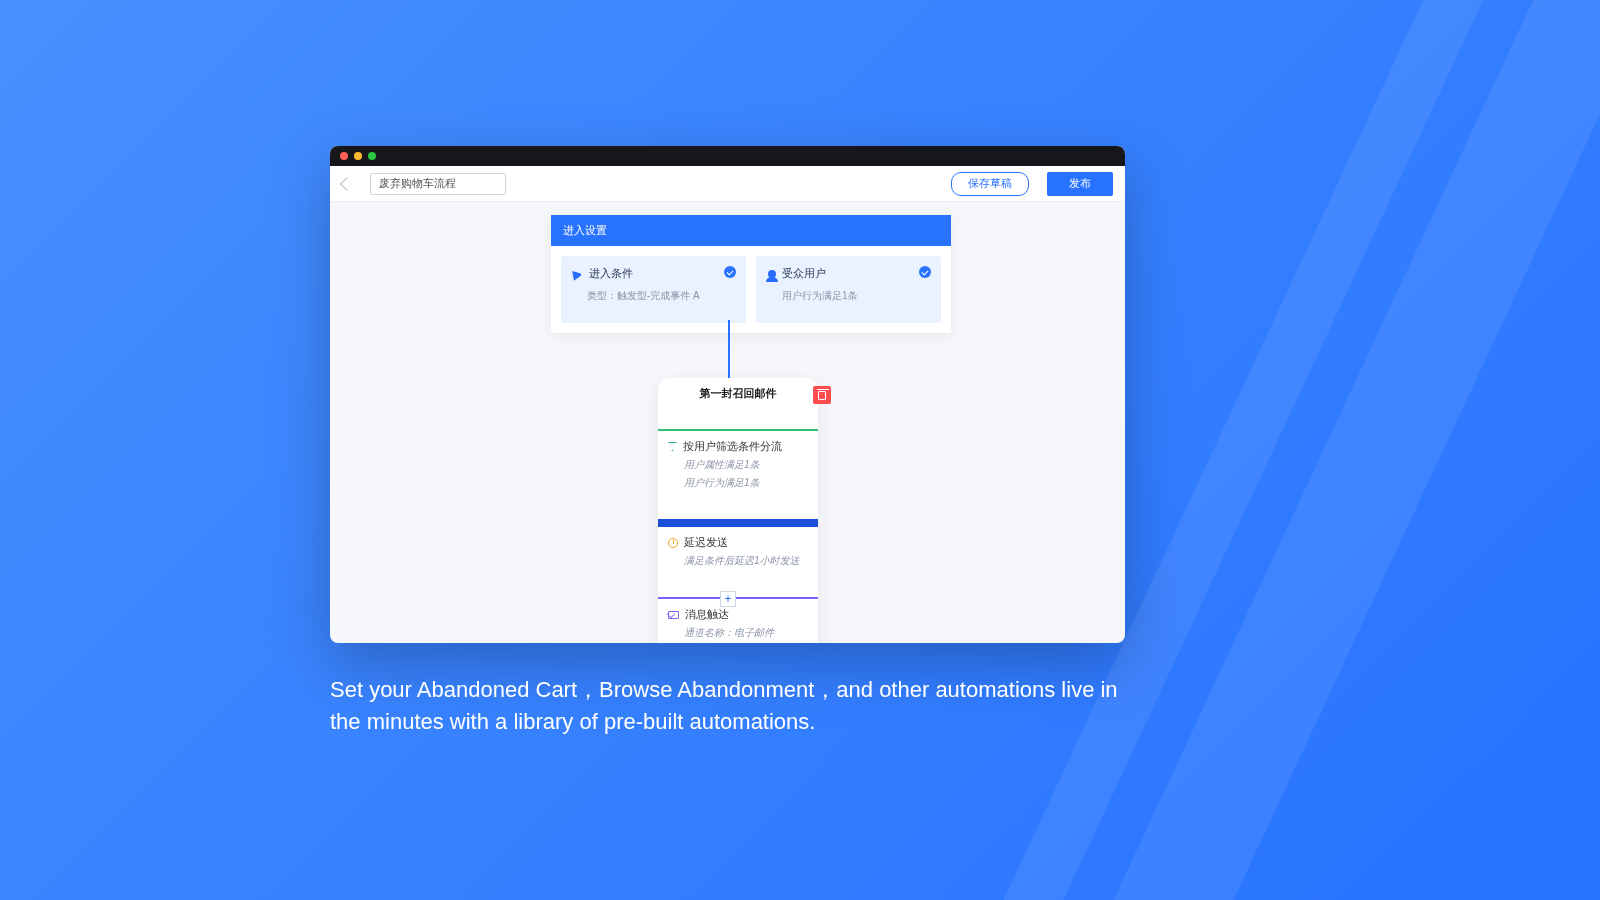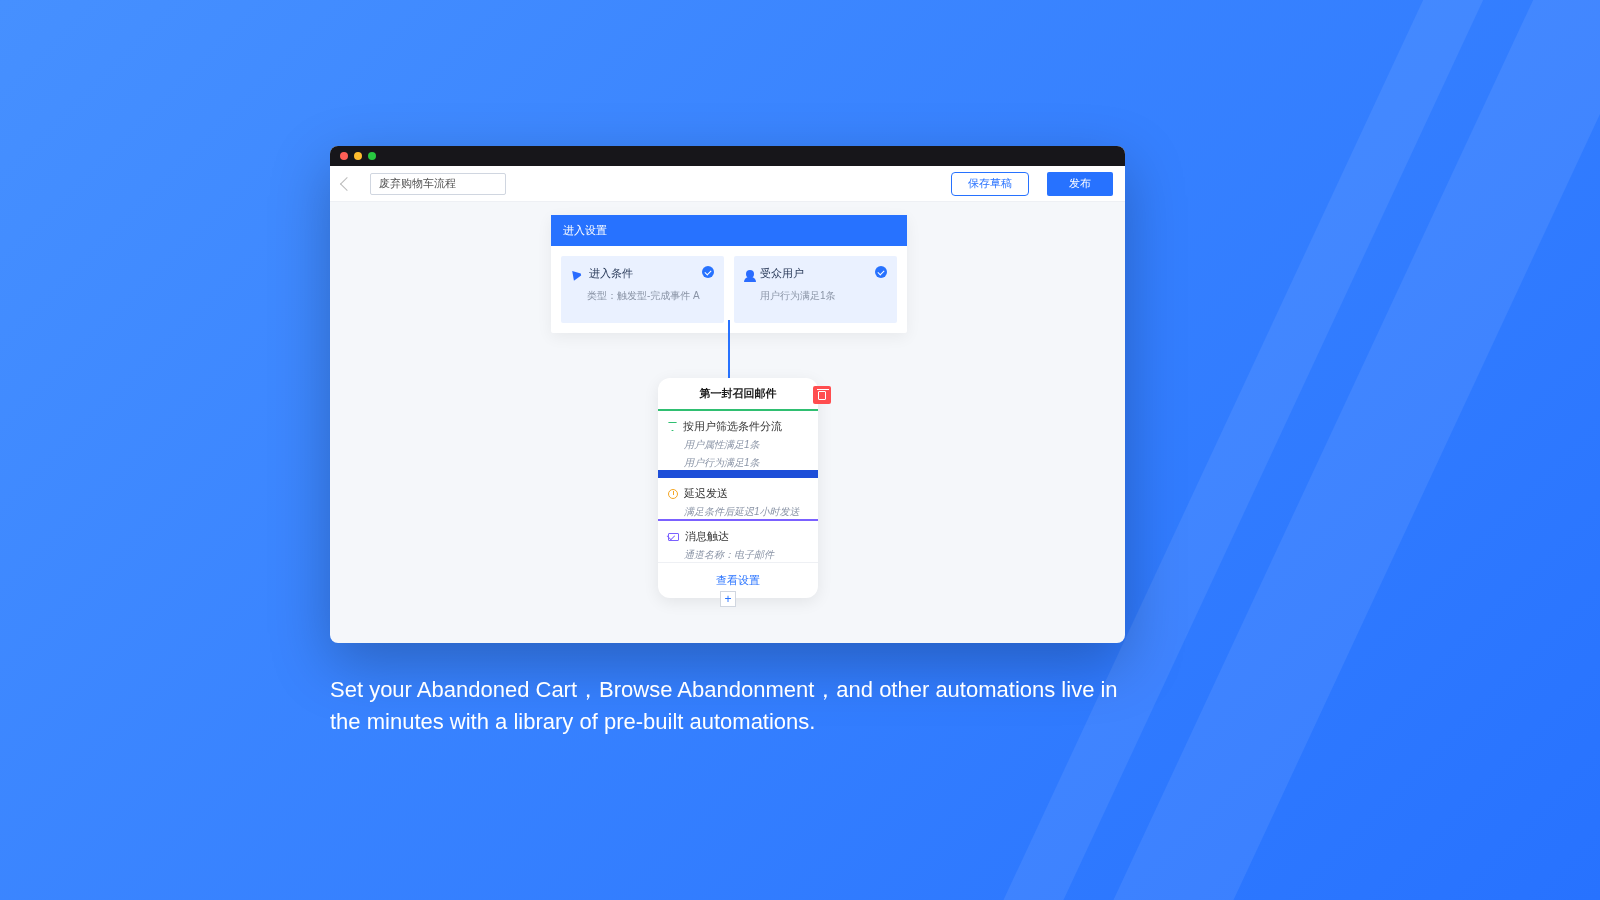--- a/index.html
+++ b/index.html
@@ -37,31 +37,31 @@
   display:flex; align-items:center; padding: 0 12px; gap:18px;
 }
 .back-btn { width:10px; height:10px; border-left:1.5px solid #bbb; border-bottom:1.5px solid #bbb; transform:rotate(45deg); cursor:pointer;}
 .title-input {
   height:22px; width:136px; border:1px solid #d0d6e0; border-radius:2px;
   font-size:11px; padding:0 8px; color:#555;
 }
 .spacer{flex:1;}
 .btn-outline {
   height:24px; padding:0 16px; font-size:11px; border:1px solid #2772ff;
-  color:#2772ff; background:#fff; border-radius:4px; cursor:pointer;margin-left:14px;
+  color:#2772ff; background:#fff; border-radius:10px; cursor:pointer;margin-left:14px;
 }
 .btn-primary {
   height:24px; padding:0 22px; font-size:11px; background:#2772ff;
   color:#fff; border:none; border-radius:2px; cursor:pointer;
 }
 
 .canvas { position:relative; height: calc(100% - 56px); }
 
 .entry-panel {
-  position:absolute; left:221px; top:13px; width:356px;
+  position:absolute; left:221px; top:13px; width:400px;
   background:#fff; box-shadow:0 4px 16px rgba(0,0,0,0.06); border-radius:2px;
 }
 .entry-header {
   background:#2772ff; color:#fff; font-size:11px; padding:8px 12px;
 }
 .entry-body { display:flex; gap:10px; padding:10px; }
 .entry-card {
   flex:1; background:#eaf1ff; border-radius:2px; padding:10px 12px 20px;
   position:relative;
 }
@@ -77,21 +77,21 @@
 .ic-user{width:8px;height:8px;border-radius:50%;background:#2a6cff;position:relative;}
 .ic-user::after{content:"";position:absolute;left:-2px;top:7px;width:12px;height:5px;border-radius:6px 6px 0 0;background:#2a6cff;}
 
 .vline1{position:absolute;left:398px;top:118px;width:2px;height:58px;background:#2772ff;}
 
 .step-card {
   position:absolute; left:328px; top:176px; width:160px;
   background:#fff; box-shadow:0 4px 16px rgba(0,0,0,0.08); border-radius:12px;
 }
 .step-title{font-size:11px;font-weight:600;color:#1a1a1a;text-align:center;padding:8px 0;}
-.step-sec{border-top:1px solid #eef0f4;padding:8px 10px 0;}
+.step-sec{border-top:1px solid #eef0f4;padding:8px 10px 9px;margin-top:20px;}
 .sec-green{border-top:2px solid #2fbf71;}
 .sec-orange{border-top:8px solid #1d4ed8;}
 .sec-purple{border-top:2px solid #7b61ff;}
 .step-sec-head{display:flex;align-items:center;gap:6px;font-size:11px;color:#333;}
 .step-sec-sub{font-size:10px;color:#8a94a6;margin-left:16px;margin-top:4px;font-style:italic;}
 .ic-filter{width:9px;height:9px;border:1.2px solid #2fbf71;clip-path:polygon(0 0,100% 0,60% 50%,60% 100%,40% 100%,40% 50%);}
 .ic-clock{width:10px;height:10px;border:1.3px solid #f5a623;border-radius:50%;position:relative;}
 .ic-clock::after{content:"";position:absolute;left:4px;top:1px;width:1px;height:4px;background:#f5a623;}
 .ic-mail{width:11px;height:8px;border:1.3px solid #7b61ff;border-radius:1px;position:relative;}
 .ic-mail::after{content:"";position:absolute;left:0;top:0;width:0;height:0;border-left:5.5px solid transparent;border-right:5.5px solid transparent;border-top:4px solid #7b61ff;opacity:.0;}

